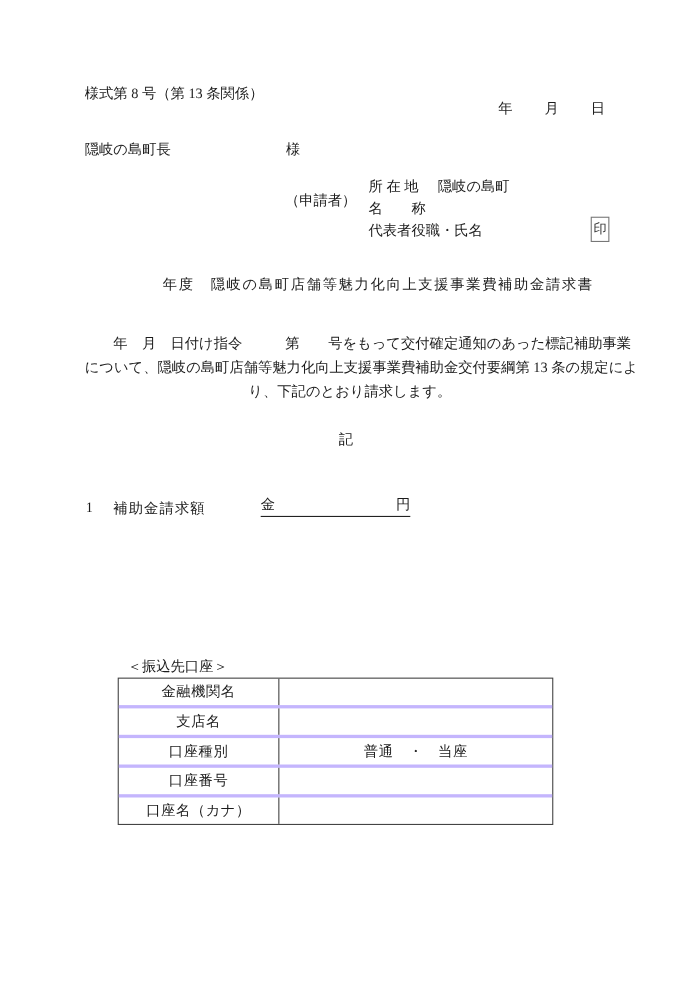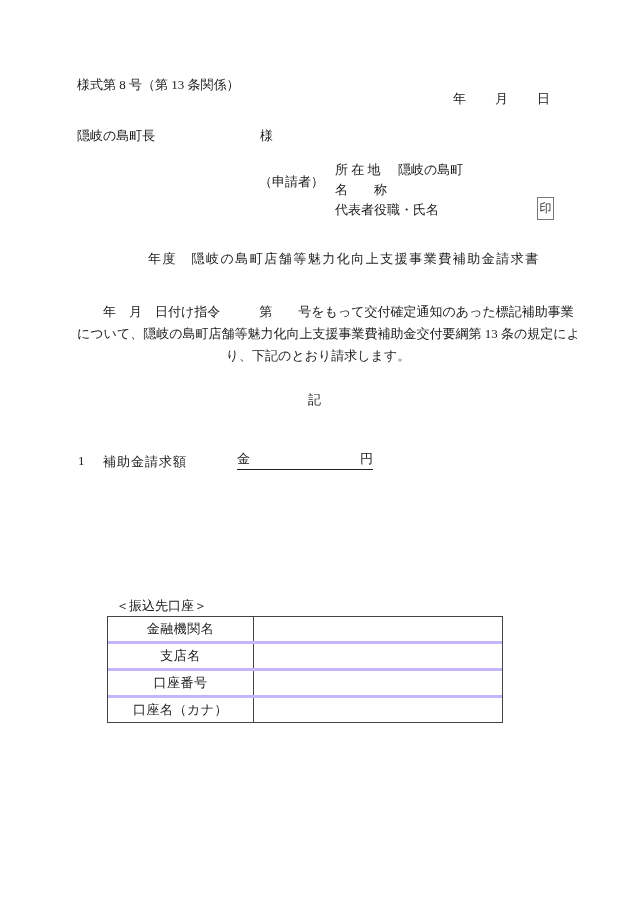--- a/index.html
+++ b/index.html
@@ -136,20 +136,24 @@
   <div class="abs account-table">
     <div class="account-row">
       <div class="lbl t">金融機関名</div>
       <div class="val t"></div>
     </div>
     <div class="account-row">
       <div class="lbl t">支店名</div>
       <div class="val t"></div>
     </div>
     <div class="account-row">
+      <div class="lbl t">口座種別</div>
+      <div class="val t">普通　・　当座</div>
+    </div>
+    <div class="account-row">
       <div class="lbl t">口座番号</div>
       <div class="val t"></div>
     </div>
     <div class="account-row">
       <div class="lbl t">口座名（カナ）</div>
       <div class="val t"></div>
     </div>
   </div>
 
 </div>

